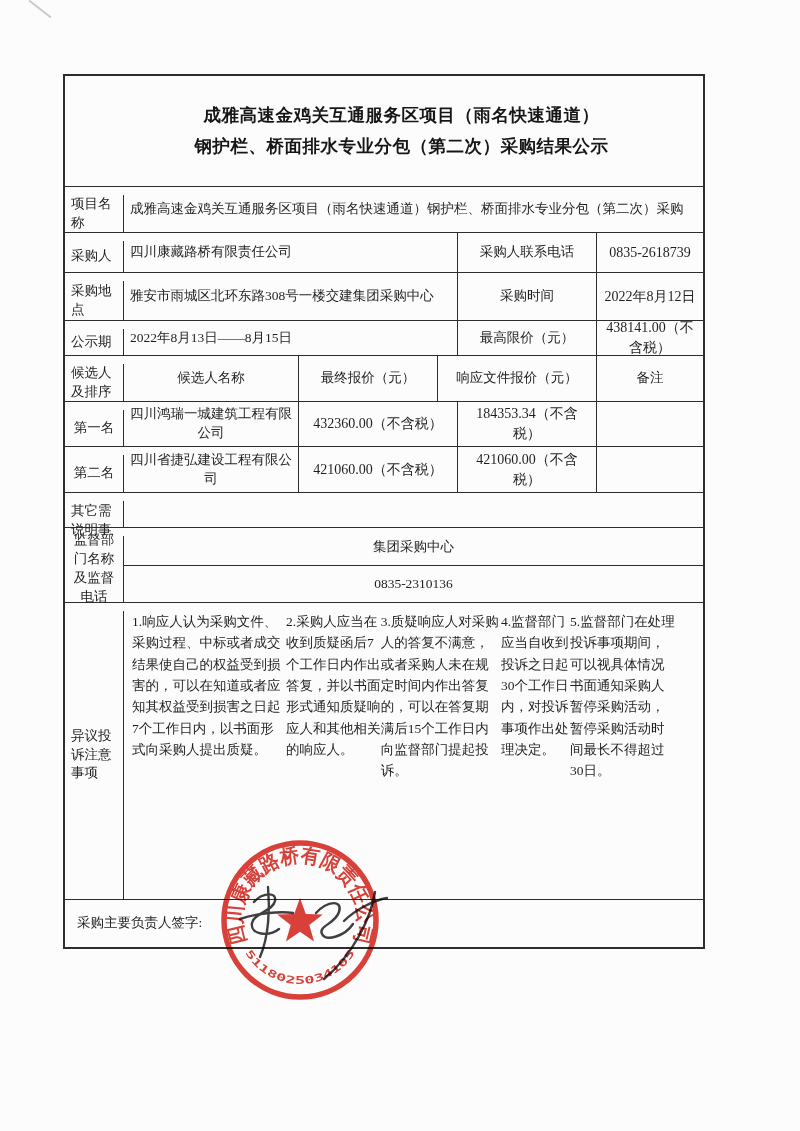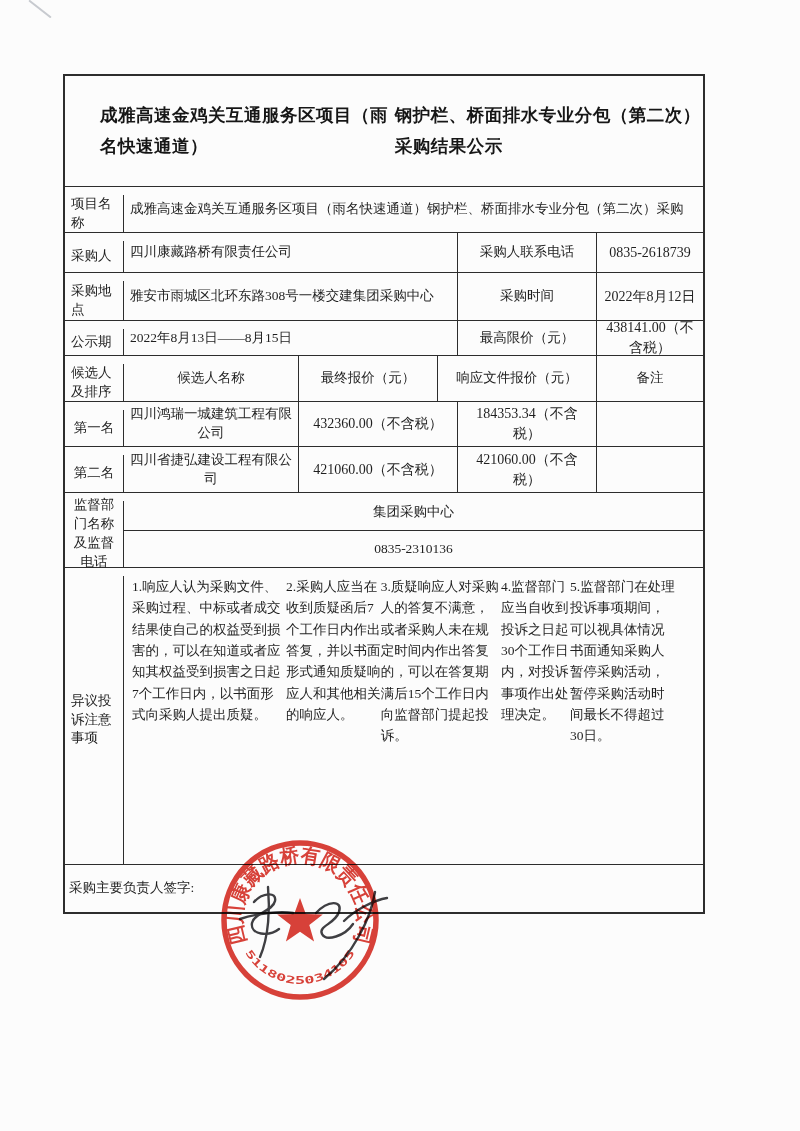--- a/index.html
+++ b/index.html
@@ -23,37 +23,37 @@
     box-sizing:border-box; border-right:1.6px solid #2d2d2d;
     display:flex; align-items:center; padding:2px 6px;
     font-size:13.5px; line-height:1.4;
   }
   .c:last-child { border-right:none; }
   .center { justify-content:center; text-align:center; }
   .w0 { width:59px;margin-top:8px; }  .w1 { width:175px; } .w2 { width:159px; }
   .w3 { width:139px; } .w4 { width:106px; }
   .w12 { width:334px; } .wfull { width:579px; }
   .title-row {
-    height:110px; display:flex; flex-direction:row;
+    height:110px; display:flex; flex-direction:column;
     align-items:center; justify-content:center;
     font-family:"Liberation Sans","DejaVu Sans",sans-serif;
     font-weight:700; font-size:17.5px; line-height:31px; letter-spacing:.5px;
     color:#161616; border-bottom:1.6px solid #2d2d2d;padding-left:35px;
   }
   .sub-col { width:579px; display:flex; flex-direction:column; box-sizing:border-box; }
   .subcell {
     box-sizing:border-box; display:flex; align-items:center; justify-content:center;
     font-size:13.5px; text-align:left;
   }
   .subcell.first { border-bottom:1.6px solid #2d2d2d; }
   .notice-cell { flex-direction:row; justify-content:center; align-items:flex-start; padding:8px 25px 8px 8px; }
   .notice-cell div { font-size:13.5px; line-height:1.58; text-align:left; }
   .price { font-size:14px; }
   .sig-row { height:47px; }
-  .sig-row .c { width:100%; padding-left:4px; }
+  .sig-row .c { width:100%; padding-left:12px; }
   .stamp-svg, .sign-svg { position:absolute; mix-blend-mode:multiply; }
   .stamp-svg { left:214px; top:836px; opacity:.88; }
   .sign-svg  { left:224px; top:878px; opacity:.92; }
 </style>
 </head>
 <body>
 
 <div class="page">
   <div class="corner-mark"></div>
 
@@ -107,20 +107,24 @@
     </div>
 
     <div class="row" style="height:46px">
       <div class="c w0 center">第二名</div>
       <div class="c w1 center" style="padding:2px 2px">四川省捷弘建设工程有限公司</div>
       <div class="c w2 center price">421060.00（不含税）</div>
       <div class="c w3 center price">421060.00（不含税）</div>
       <div class="c w4 center"></div>
     </div>
 
+    <div class="row" style="height:35px">
+      <div class="c w0" style="align-items:flex-start; padding-top:1px">其它需说明事</div>
+      <div class="c wfull"></div>
+    </div>
 
     <div class="row" style="height:75px">
       <div class="c w0 center">监督部门名称及监督电话</div>
       <div class="sub-col">
         <div class="subcell first" style="height:38px">集团采购中心</div>
         <div class="subcell" style="flex:1">0835-2310136</div>
       </div>
     </div>
 
     <div class="row" style="height:297px">

